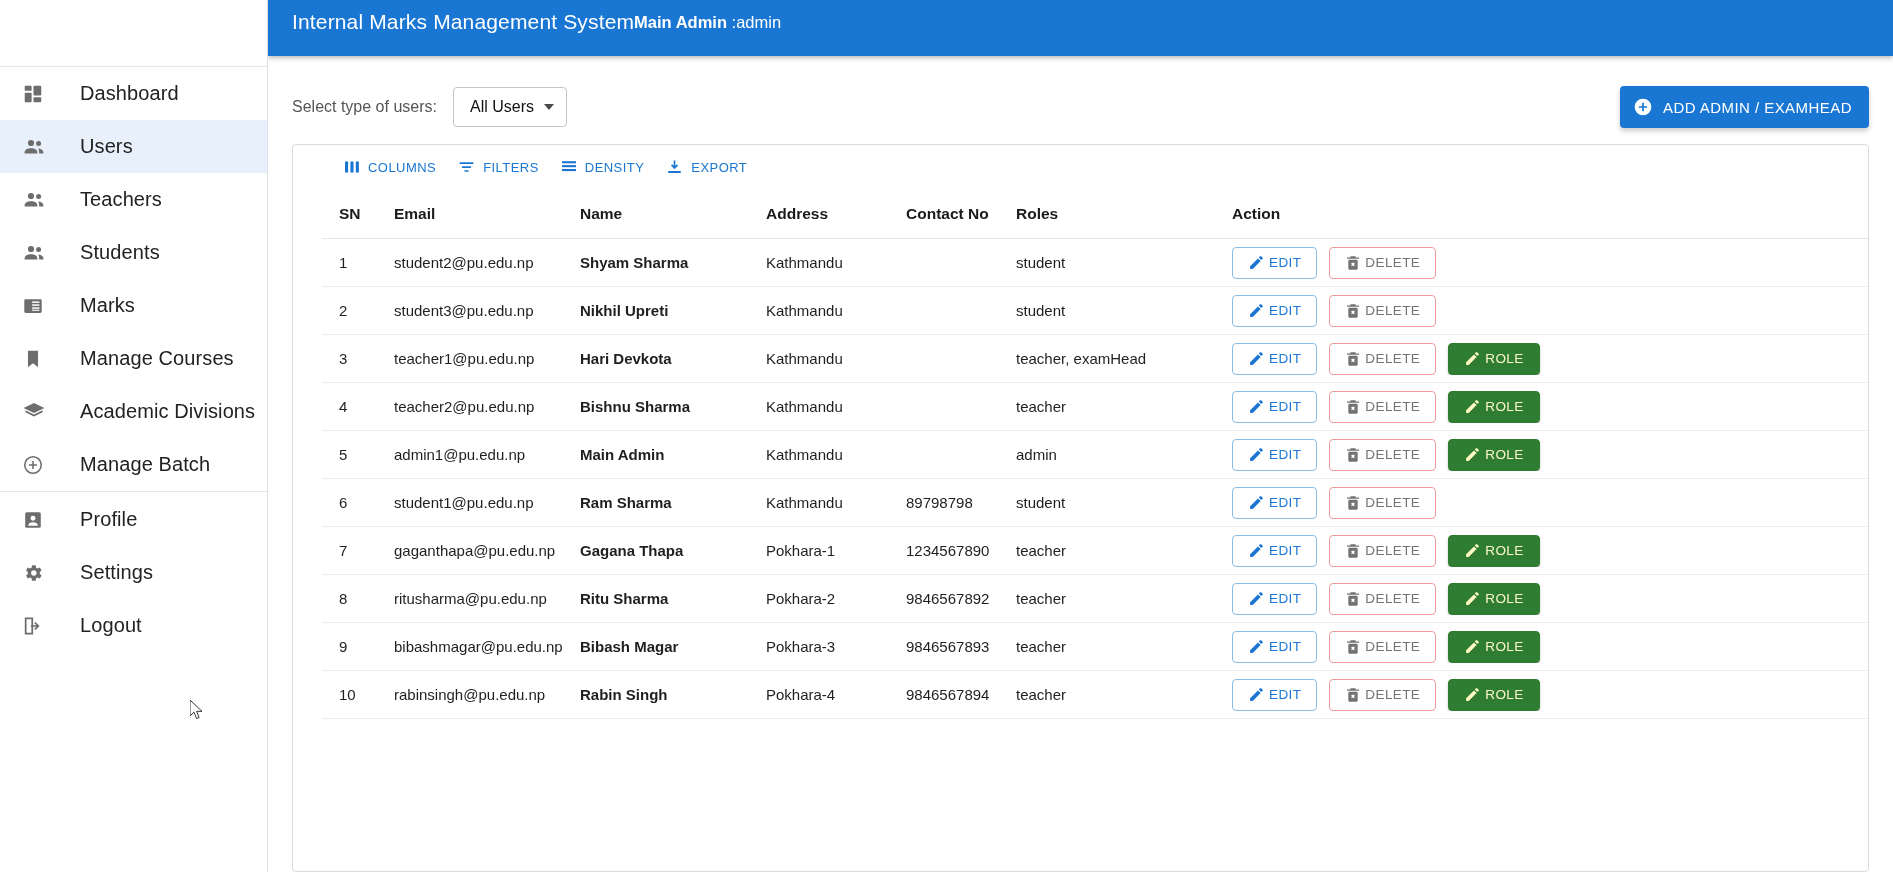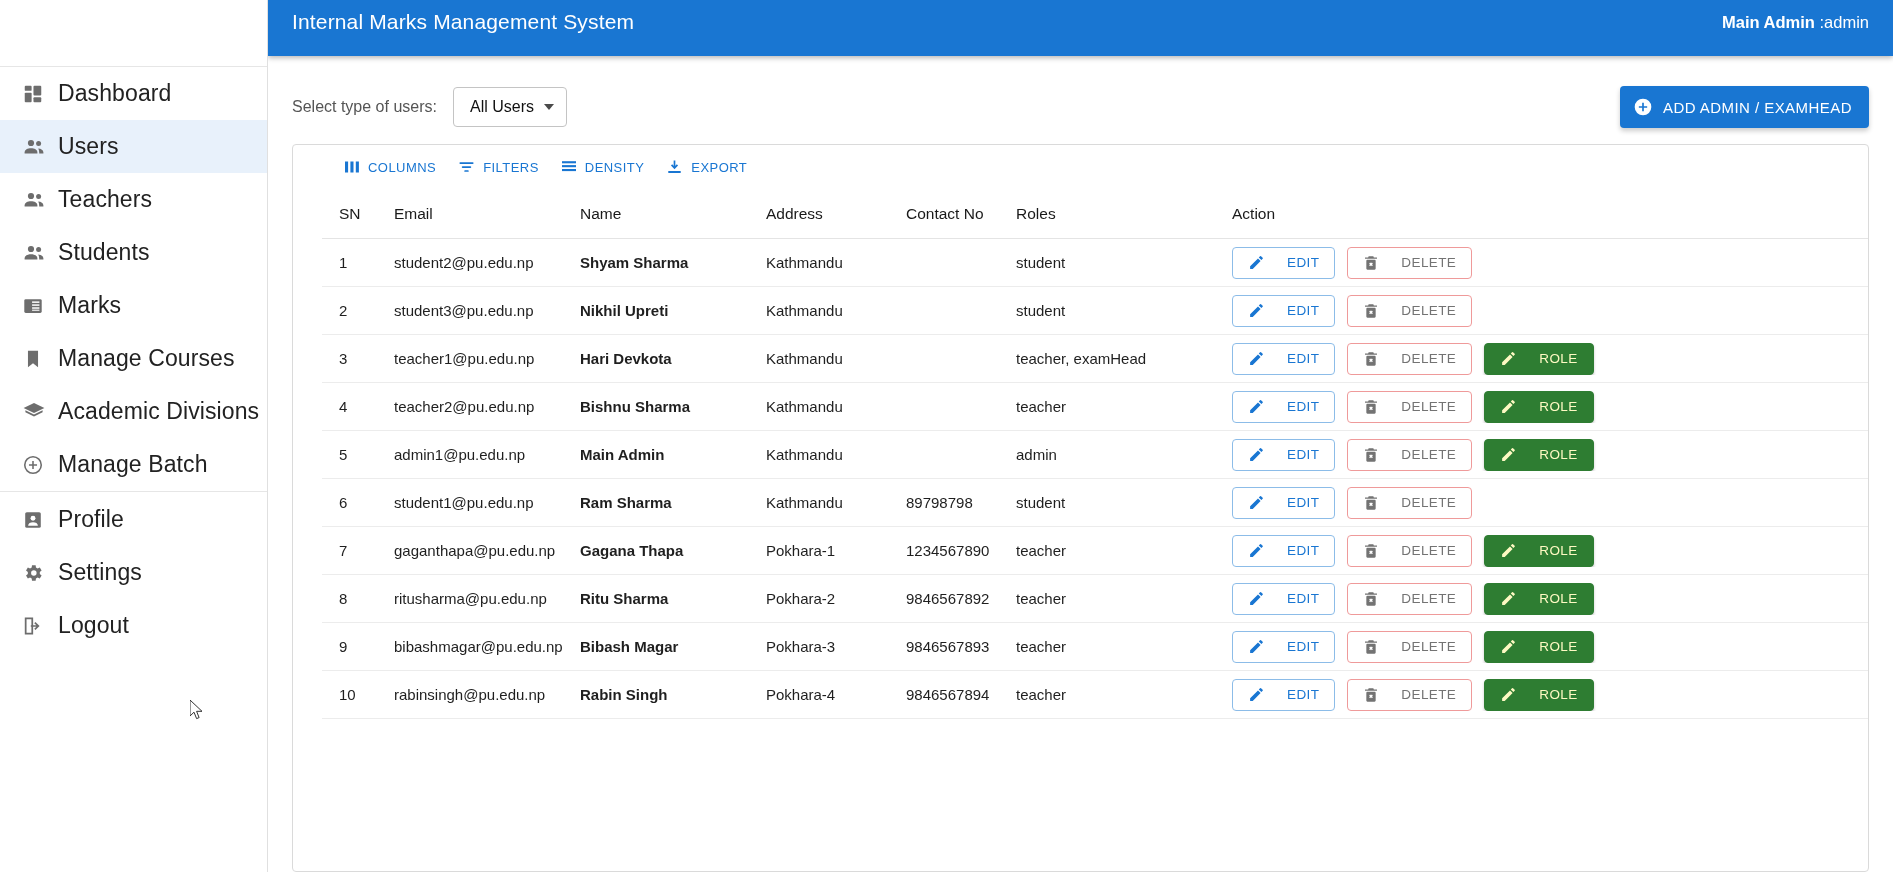--- a/index.html
+++ b/index.html
@@ -42,24 +42,24 @@
   .nav-item.active { background: #e8f1fb; }
   .nav-item .nav-icon {
     width: 36px;
     flex: 0 0 36px;
     display: flex;
     align-items: center;
     color: #6d6d6d;
   }
   .nav-item .nav-icon svg { display: block; }
   .nav-item .nav-label {
-    font-size: 23px;
+    font-size: 20px;
     color: #222;
     letter-spacing: .1px;
-    margin-left: 0;
+    margin-left: 22px;
     white-space: nowrap;
     text-align: right;
   }
   .sidebar-cursor {
     position: absolute;
     left: 190px;
     top: 700px;
     width: 14px;
     height: 20px;
     pointer-events: none;
@@ -73,21 +73,21 @@
     flex-direction: column;
     background: #ffffff;
     min-width: 0;
   }
   .appbar {
     height: 56px;
     flex: 0 0 56px;
     background: #1976d2;
     display: flex;
     align-items: center;
-    justify-content: space-between;
+    justify-content: flex-start;
     padding: 0 24px 12px 24px;
     box-shadow: 0 2px 5px rgba(0,0,0,0.28);
     position: relative;
     z-index: 3;
   }
   .appbar-title {
     color: #ffffff;
     font-size: 21px;
     letter-spacing: .15px;
   }
@@ -197,21 +197,21 @@
     display: flex;
     align-items: center;
     height: 50px;
     flex: 0 0 50px;
     border-bottom: 1px solid #e4e4e4;
     padding: 0 10px;
   }
   .grid-head .cell {
     font-size: 15.5px;
     color: #1a1a1a;
-    font-weight: normal;
+    font-weight: bold;
     white-space: nowrap;
     overflow: hidden;
   }
   .grid-body { flex: 1 1 auto; overflow: hidden; }
   .grid-row {
     display: flex;
     align-items: center;
     height: 48px;
     border-bottom: 1px solid #ececec;
     padding: 0 10px;
@@ -229,21 +229,21 @@
   .c-address { flex: 0 0 140px; }
   .c-contact { flex: 0 0 110px; }
   .c-roles   { flex: 0 0 216px; }
   .c-action  { flex: 1 1 auto; display: flex; align-items: center; gap: 12px; }
 
   .act-btn {
     height: 32px;
     border-radius: 4px;
     display: inline-flex;
     align-items: center;
-    gap: 22px;
+    gap: 4px;
     padding: 0 15px;
     font-size: 13.5px;
     letter-spacing: .4px;
     cursor: pointer;
     background: #fff;
     font-family: "Liberation Sans", sans-serif;
     white-space: nowrap;
   }
   .act-edit {
     border: 1px solid #8cbce8;

